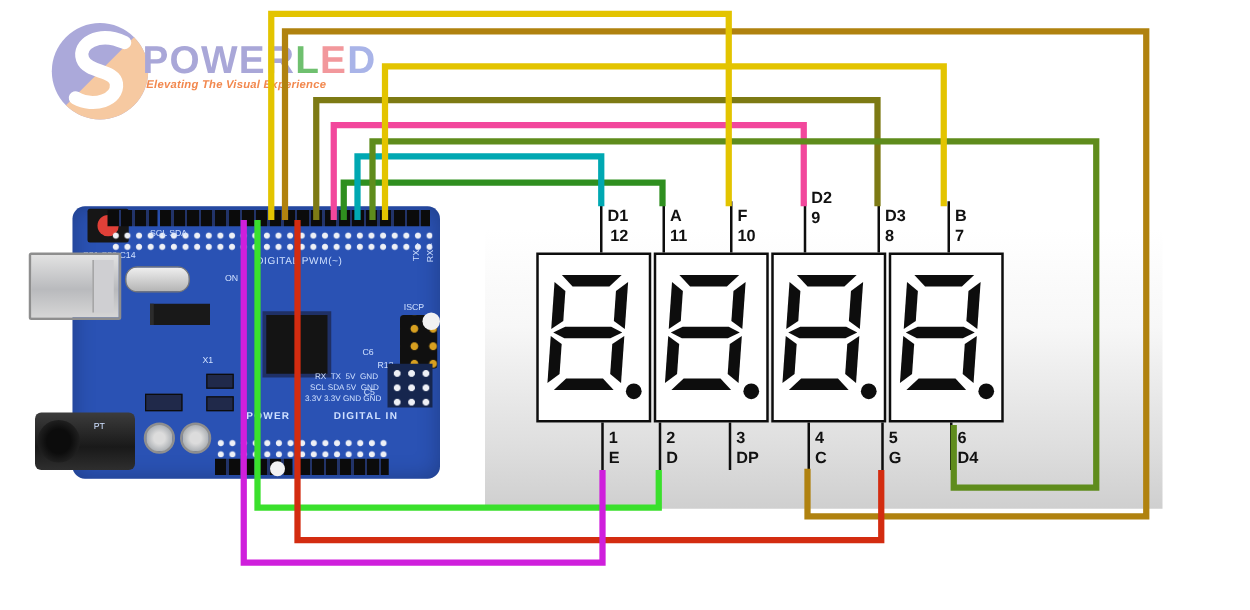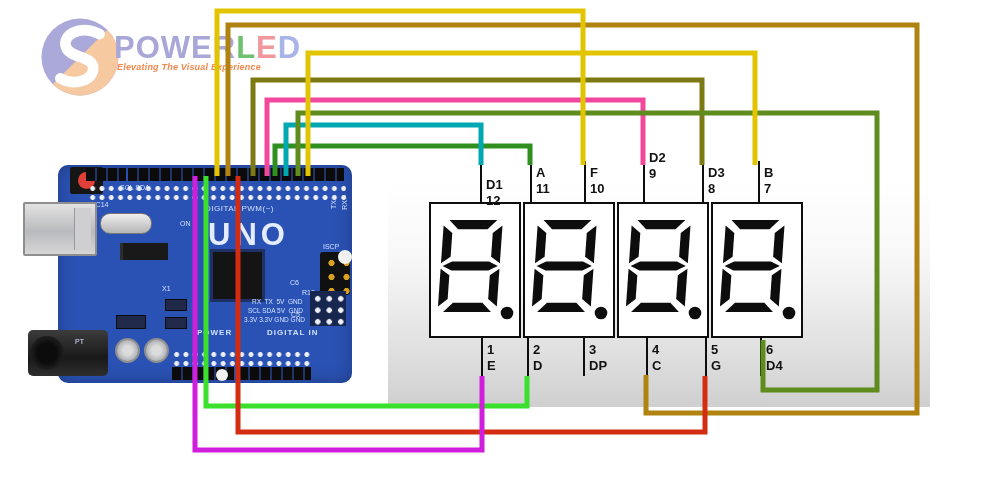--- a/index.html
+++ b/index.html
@@ -110,21 +110,21 @@
             <polygon points="64,6 64,47 54,40 54,14"></polygon>
             <polygon points="64,53 64,94 54,86 54,60"></polygon>
             <polygon points="6,100 58,100 48,90 16,90"></polygon>
             <polygon points="0,53 10,60 10,86 0,94"></polygon>
             <polygon points="0,6 10,14 10,40 0,47"></polygon>
             <polygon points="2,50 12,45 52,45 62,50 52,55 12,55"></polygon>
           </g>
           <circle cx="76" cy="109" r="6.3" fill="#0d0d0d"></circle>
         </svg></div>
       <div class="pinline" style="left: 480px; top: 161px; height: 41px;"></div>
-      <div class="pinlabel" style="left: 486px; top: 177px;">D1<br>12</div>
+      <div class="pinlabel" style="left: 486px; top: 165px; text-align: right;">D1<br>12</div>
       <div class="pinline" style="left: 530px; top: 161px; height: 41px;"></div>
       <div class="pinlabel" style="left: 536px; top: 165px;">A<br>11</div>
       <div class="pinline" style="left: 584px; top: 161px; height: 41px;"></div>
       <div class="pinlabel" style="left: 590px; top: 165px;">F<br>10</div>
       <div class="pinline" style="left: 643px; top: 161px; height: 41px;"></div>
       <div class="pinlabel" style="left: 649px; top: 150px;">D2<br>9</div>
       <div class="pinline" style="left: 702px; top: 161px; height: 41px;"></div>
       <div class="pinlabel" style="left: 708px; top: 165px;">D3<br>8</div>
       <div class="pinline" style="left: 758px; top: 161px; height: 41px;"></div>
       <div class="pinlabel" style="left: 764px; top: 165px;">B<br>7</div>
@@ -154,21 +154,20 @@
     <div class="abs usb">
         <i></i>
       </div>
     <div class="abs jack">
         <i></i>
       </div>
     <div class="abs xtal"></div>
     <div class="abs chip1"></div>
     <div class="abs qfp"></div>
     <div class="abs btxt" style="left:147px;top:39px;font-size:8px;letter-spacing:.5px;">DIGITAL PWM(~)</div>
-    <div class="abs btxt" style="left:150px;top:52px;font-size:31px;font-weight:bold;letter-spacing:4px;color:#e4ecff;">UNO</div>
     <div class="abs btxt" style="left:122px;top:55px;font-size:7px;">ON</div>
     <div class="abs btxt" style="left:104px;top:120px;font-size:7px;">X1</div>
     <div class="abs btxt" style="left:17px;top:173px;font-size:7px;">PT</div>
     <div class="abs btxt vtxt" style="left:272px;top:28px;font-size:7px;">TX→</div>
     <div class="abs btxt vtxt" style="left:283px;top:28px;font-size:7px;">RX←</div>
     <div class="abs btxt" style="left:265px;top:78px;font-size:7px;">ISCP</div>
     <div class="abs icsp"></div>
     <div class="abs btxt" style="left:232px;top:114px;font-size:7px;">C6</div>
     <div class="abs btxt" style="left:244px;top:124px;font-size:7px;">R13</div>
     <div class="abs btxt" style="left:233px;top:146px;font-size:7px;">C5</div>

